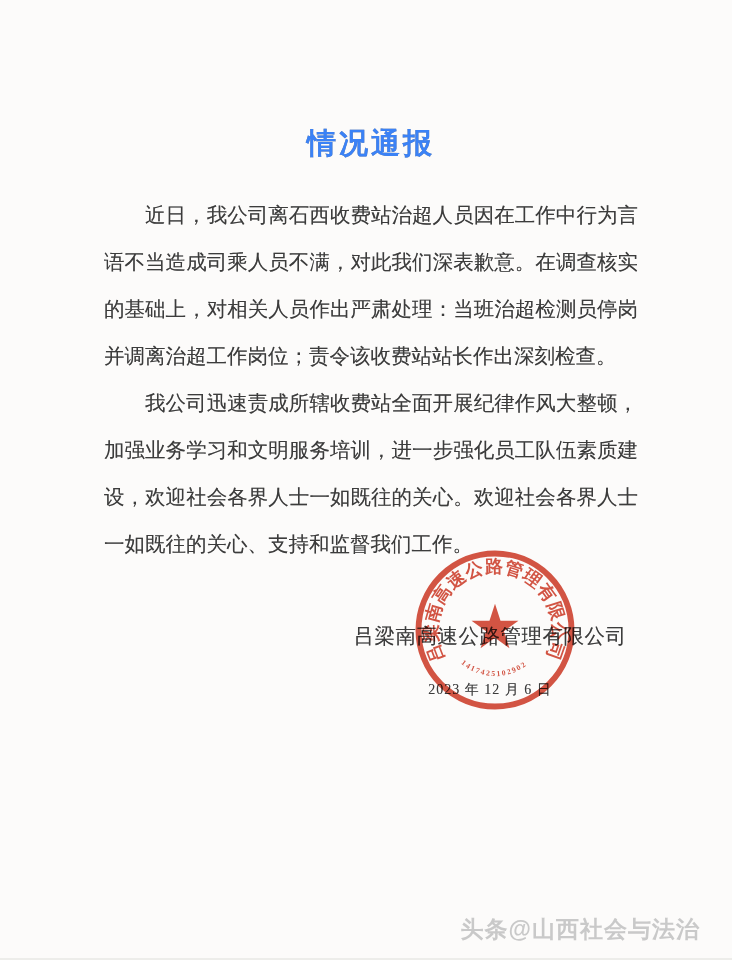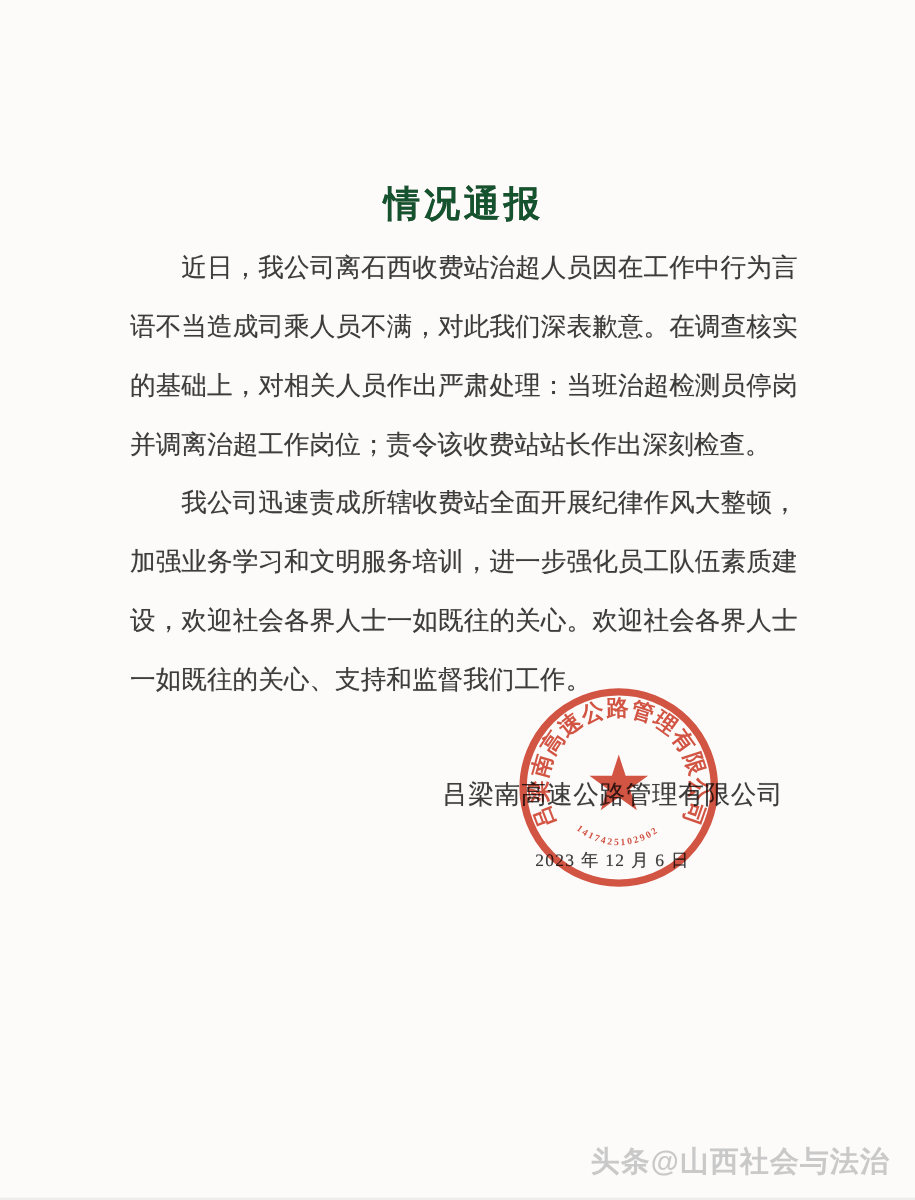--- a/index.html
+++ b/index.html
@@ -21,23 +21,22 @@
     overflow: hidden;
     border-bottom: 2px solid #ededea;
   }
   .doc-title {
     position: absolute;
     top: 124px; left: 104px; width: 534px;
     text-align: center;
     font-size: 29px;
     font-weight: bold;
     letter-spacing: 3px;
-    color: #14532d;
+    color: #3b82f6;
     text-shadow: 0 0 0.5px rgba(40,40,40,.55);
-    margin-top: 20px;
   }
   .doc-body {
     position: absolute;
     top: 192px; left: 104px; width: 534px;
     font-size: 20.5px;
     line-height: 47px;
     color: var(--text-color);
     text-align: justify;
     text-shadow: 0 0 0.6px rgba(55,55,55,.45);
     font-family: Liberation Serif, serif;
@@ -59,21 +58,21 @@
     opacity: 0.88;
     mix-blend-mode: multiply;
     filter: blur(0.3px);
   }
   .stamp text {
     font-family: "Liberation Serif", "DejaVu Serif", serif;
     font-weight: bold;
   }
   .watermark {
     position: absolute;
-    right: 20px; bottom: 13px;
+    right: 32px; bottom: 13px;
     font-size: 23px;
     font-weight: bold;
     color: var(--watermark-gray);
     font-family: "Liberation Sans", "DejaVu Sans", sans-serif;
     letter-spacing: 1px;
   }
 </style>
 </head>
 <body>
 

